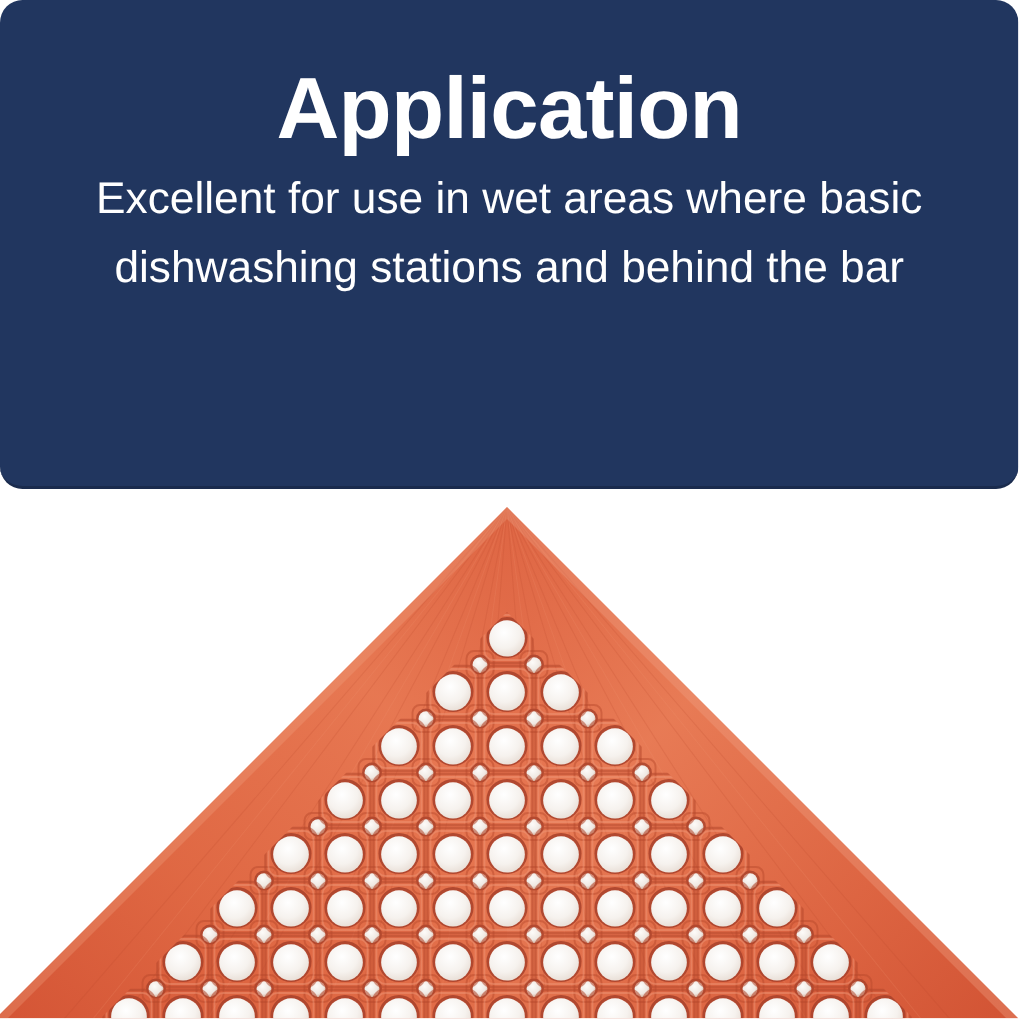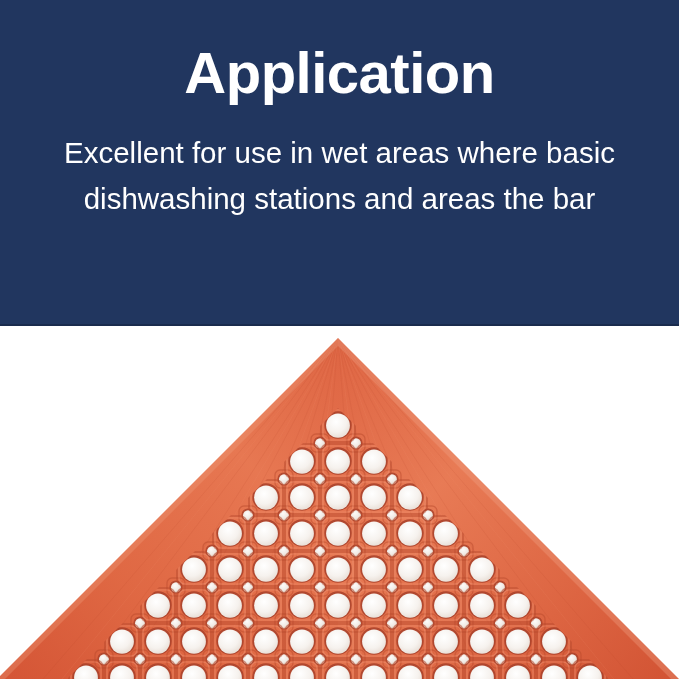--- a/index.html
+++ b/index.html
@@ -23,40 +23,41 @@
     top: 0;
     width: 679px;
     height: 326px;
     background: #21365f;
     box-sizing: border-box;
     border-bottom: 2px solid #1a2b4d;
     display: flex;
     flex-direction: column;
     align-items: center;
     justify-content: flex-start;
+    border-radius: 15px;
   }
   #banner-title {
     color: #ffffff;
     font-family: "Liberation Sans", sans-serif;
     font-weight: bold;
     font-size: 58px;
     line-height: 1;
     letter-spacing: -0.5px;
     margin-top: 44px;
     text-align: center;
     white-space: nowrap;
   }
   #banner-body {
     color: #ffffff;
     font-family: "Liberation Sans", sans-serif;
     font-weight: normal;
     font-size: 29.5px;
     line-height: 46px;
     text-align: center;
-    margin-top: 28px;
+    margin-top: 8px;
     width: 640px;
   }
   #banner-body .line {
     display: block;
     white-space: nowrap;
   }
 
   
   #photo {
     position: absolute;
@@ -76,21 +77,21 @@
 </style>
 </head>
 <body>
 
 <div id="page">
 
   <div id="banner">
     <div id="banner-title">Application</div>
     <div id="banner-body">
       <span class="line">Excellent for use in wet areas where basic</span>
-      <span class="line">dishwashing stations and areas the bar</span>
+      <span class="line">dishwashing stations and behind the bar</span>
     </div>
   </div>
 
   <div id="photo">
     <svg id="mat-svg" width="679" height="353" viewBox="0 0 679 353" xmlns="http://www.w3.org/2000/svg">
       <defs>
 
         <linearGradient id="sheenLeft" x1="0" y1="1" x2="1" y2="0">
           <stop offset="0%" stop-color="#d25133"></stop>
           <stop offset="35%" stop-color="#e06a45"></stop>

